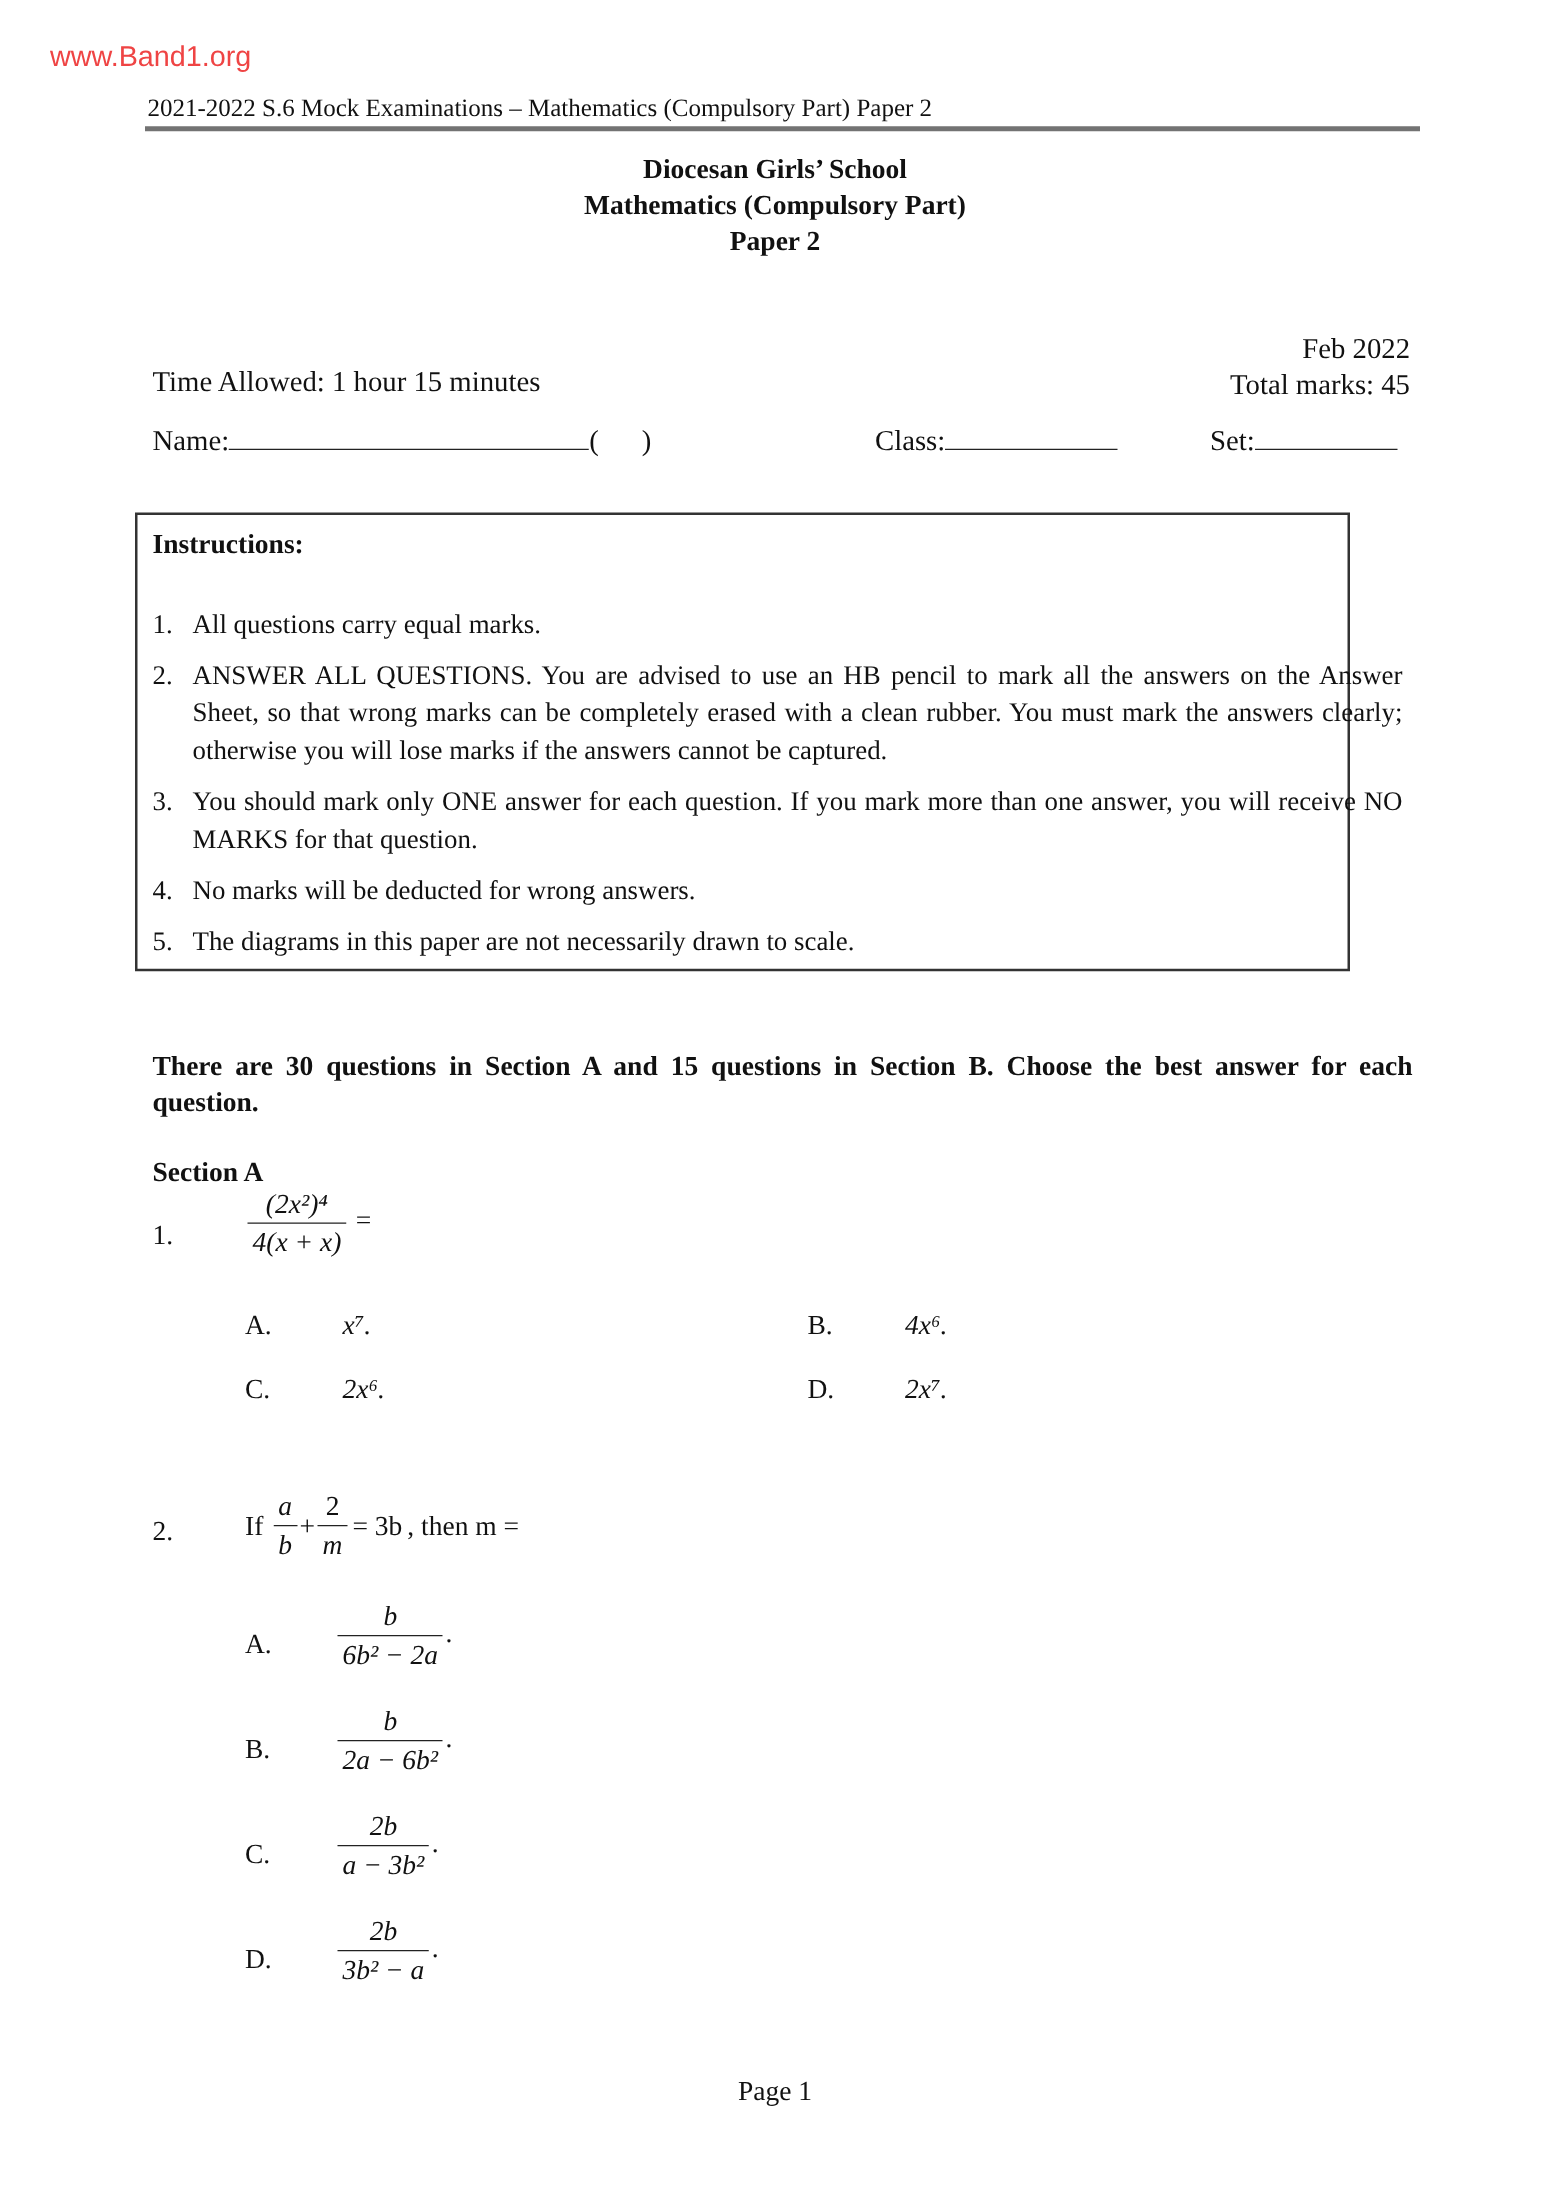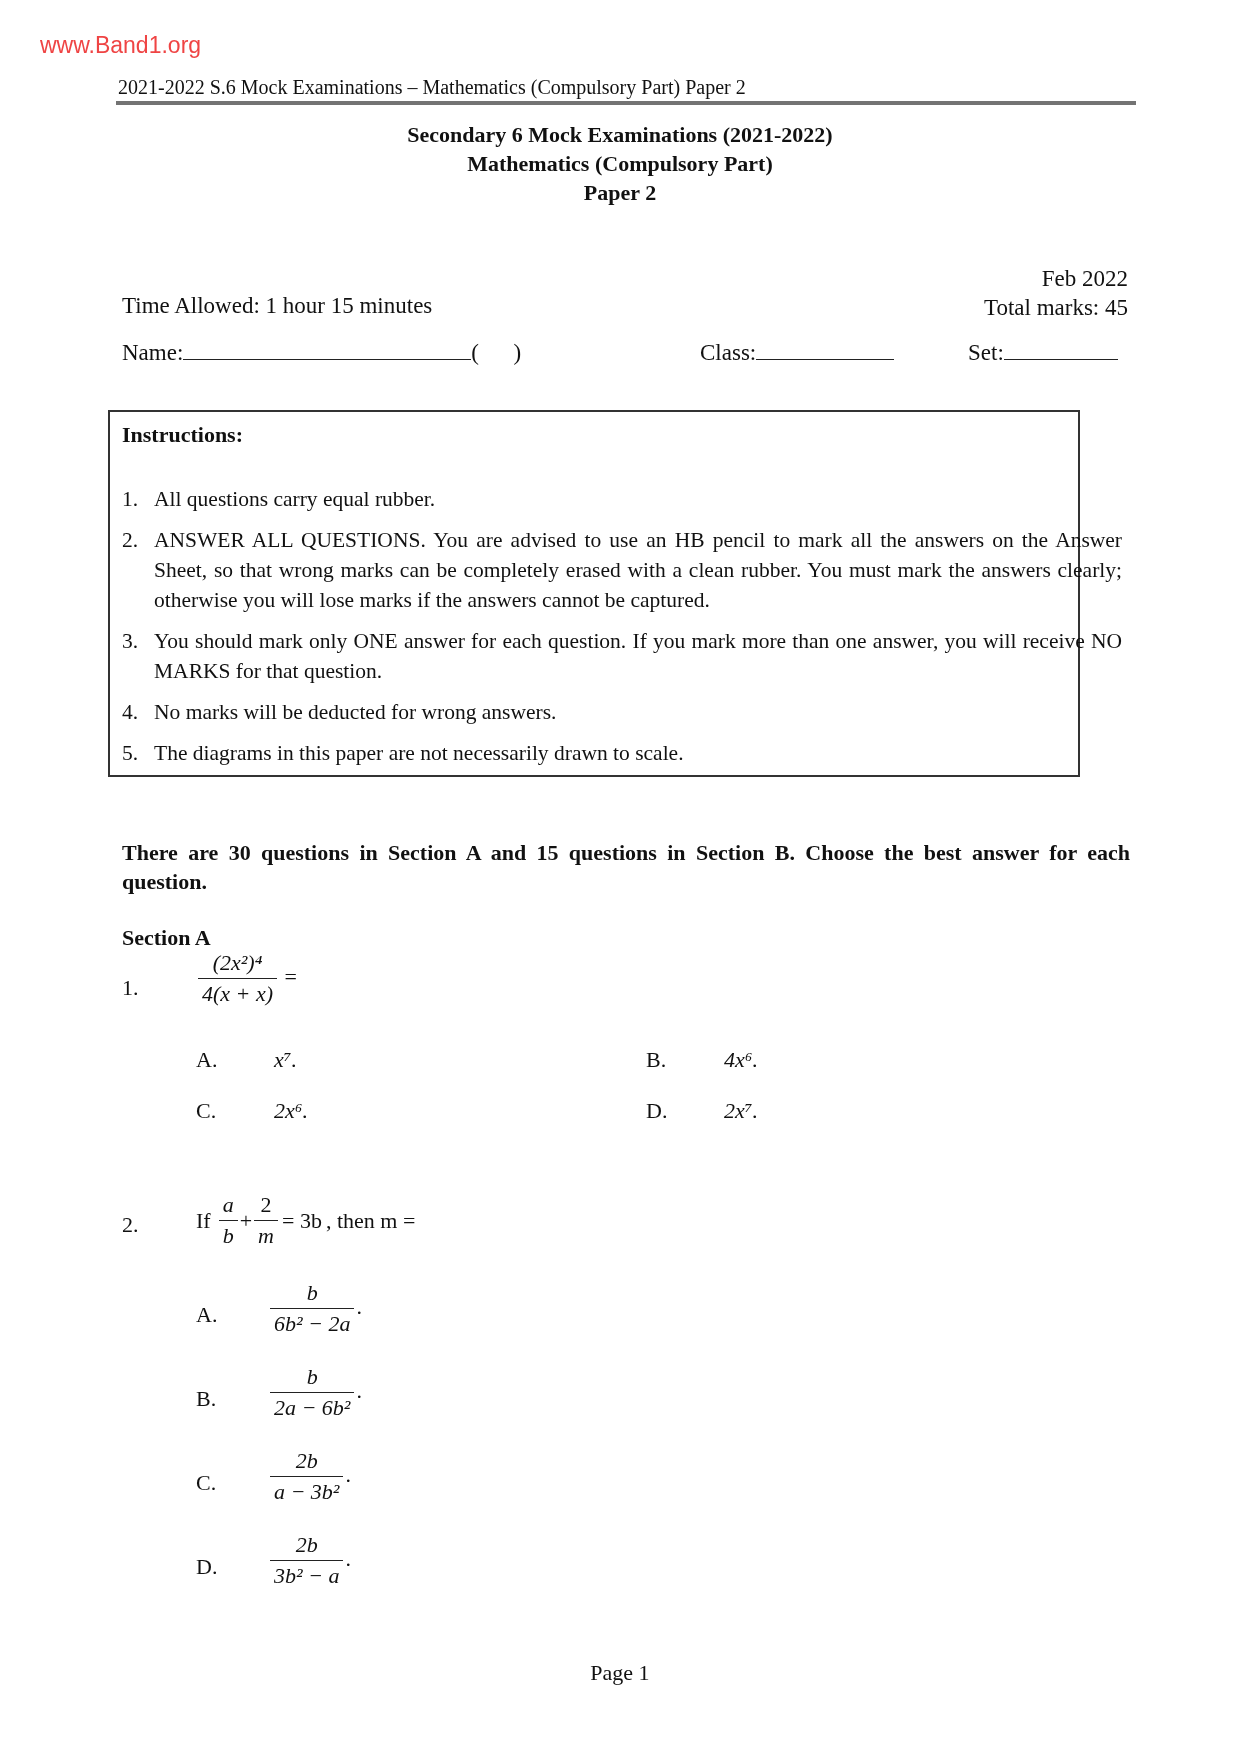--- a/index.html
+++ b/index.html
@@ -32,21 +32,21 @@
   .opt-label { font-size: 22px; }
   .page-num { left: 0; width: 1240px; top: 1660px; text-align: center; font-size: 22px; }
 </style>
 </head>
 <body>
 
 <div class="abs watermark">www.Band1.org</div>
 <div class="abs running-header">2021-2022  S.6 Mock Examinations  – Mathematics (Compulsory  Part) Paper 2</div>
 
 <div class="abs title-block">
-  <div>Secondary  6 Mock Examinations  (2021-2022)</div>
+  <div>Diocesan Girls’ School</div>
   <div>Mathematics (Compulsory  Part)</div>
   <div>Paper 2</div>
 </div>
 
 <div class="abs meta-right">
   <div>Feb 2022</div>
   <div>Total marks: 45</div>
 </div>
 <div class="abs meta-left">Time Allowed: 1 hour 15 minutes</div>
 
@@ -58,21 +58,21 @@
 </div>
 <div class="abs form-row" style="left:968px;">
   <span>Set:</span><span class="blank" style="width:114px;"></span>
 </div>
 
 <div class="abs instructions-box">
   <div class="instr-title">Instructions:</div>
   <div class="instr-list">
     <div class="instr-item">
         <span class="instr-num">1.</span>
-        <span class="instr-text">All questions  carry equal rubber.</span>
+        <span class="instr-text">All questions  carry equal marks.</span>
       </div>
     <div class="instr-item">
         <span class="instr-num">2.</span>
         <span class="instr-text">ANSWER ALL QUESTIONS. You are advised  to use an HB pencil  to mark all the answers on the Answer Sheet, so that wrong marks can be completely  erased with a clean rubber. You must mark the answers clearly;  otherwise  you will  lose marks if the answers cannot be captured.</span>
       </div>
     <div class="instr-item">
         <span class="instr-num">3.</span>
         <span class="instr-text">You should  mark only  ONE answer for each question.  If you mark more than one answer,  you will  receive NO MARKS for that question.</span>
       </div>
     <div class="instr-item">

